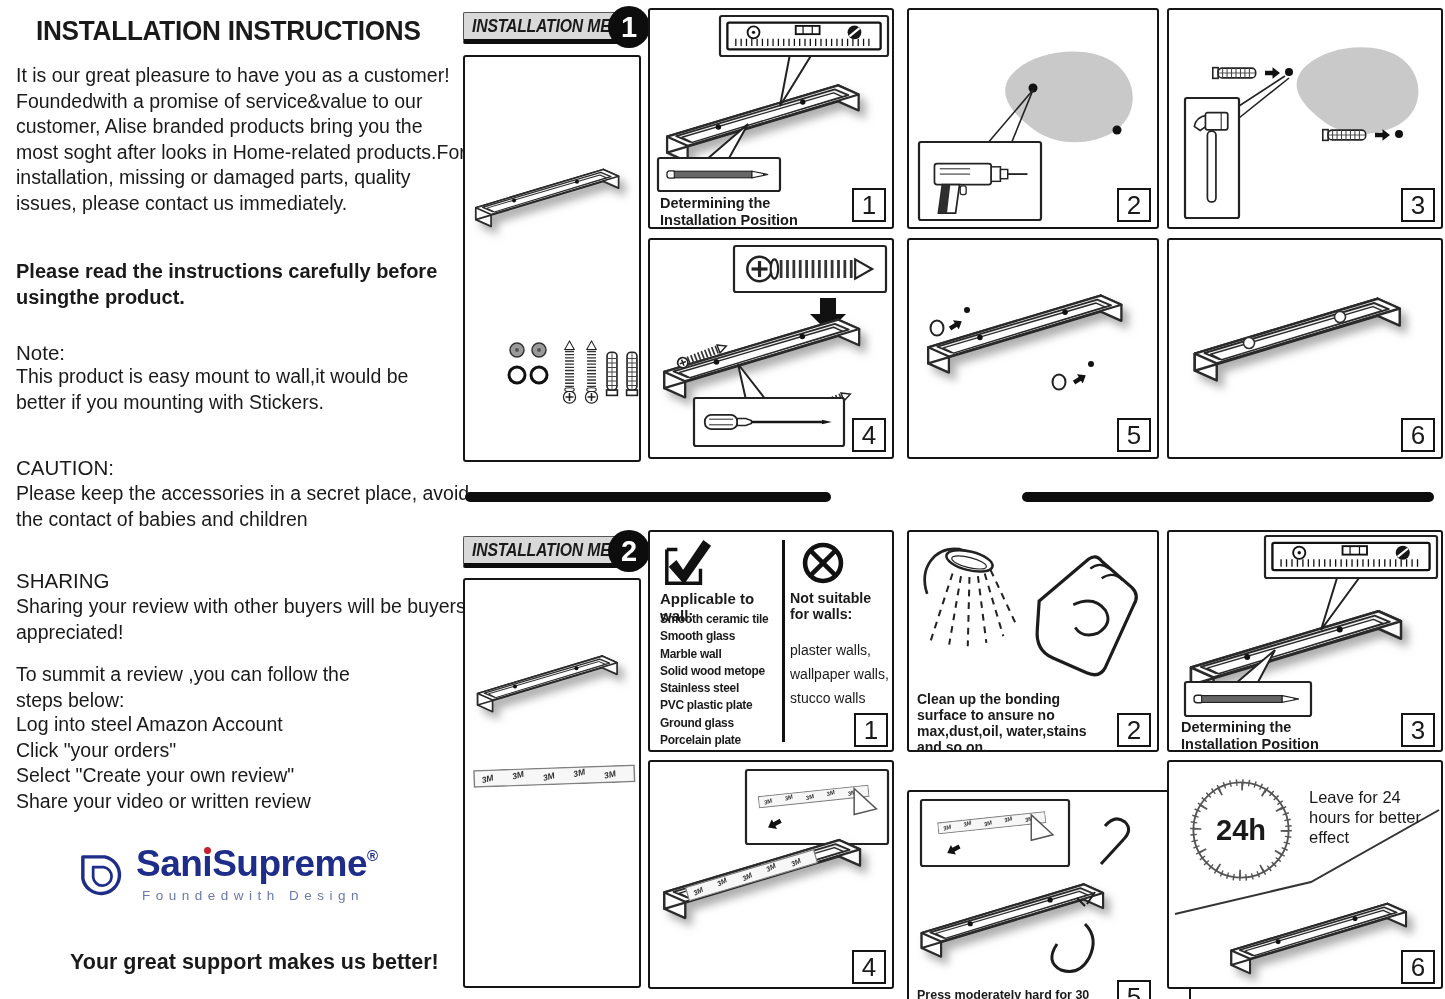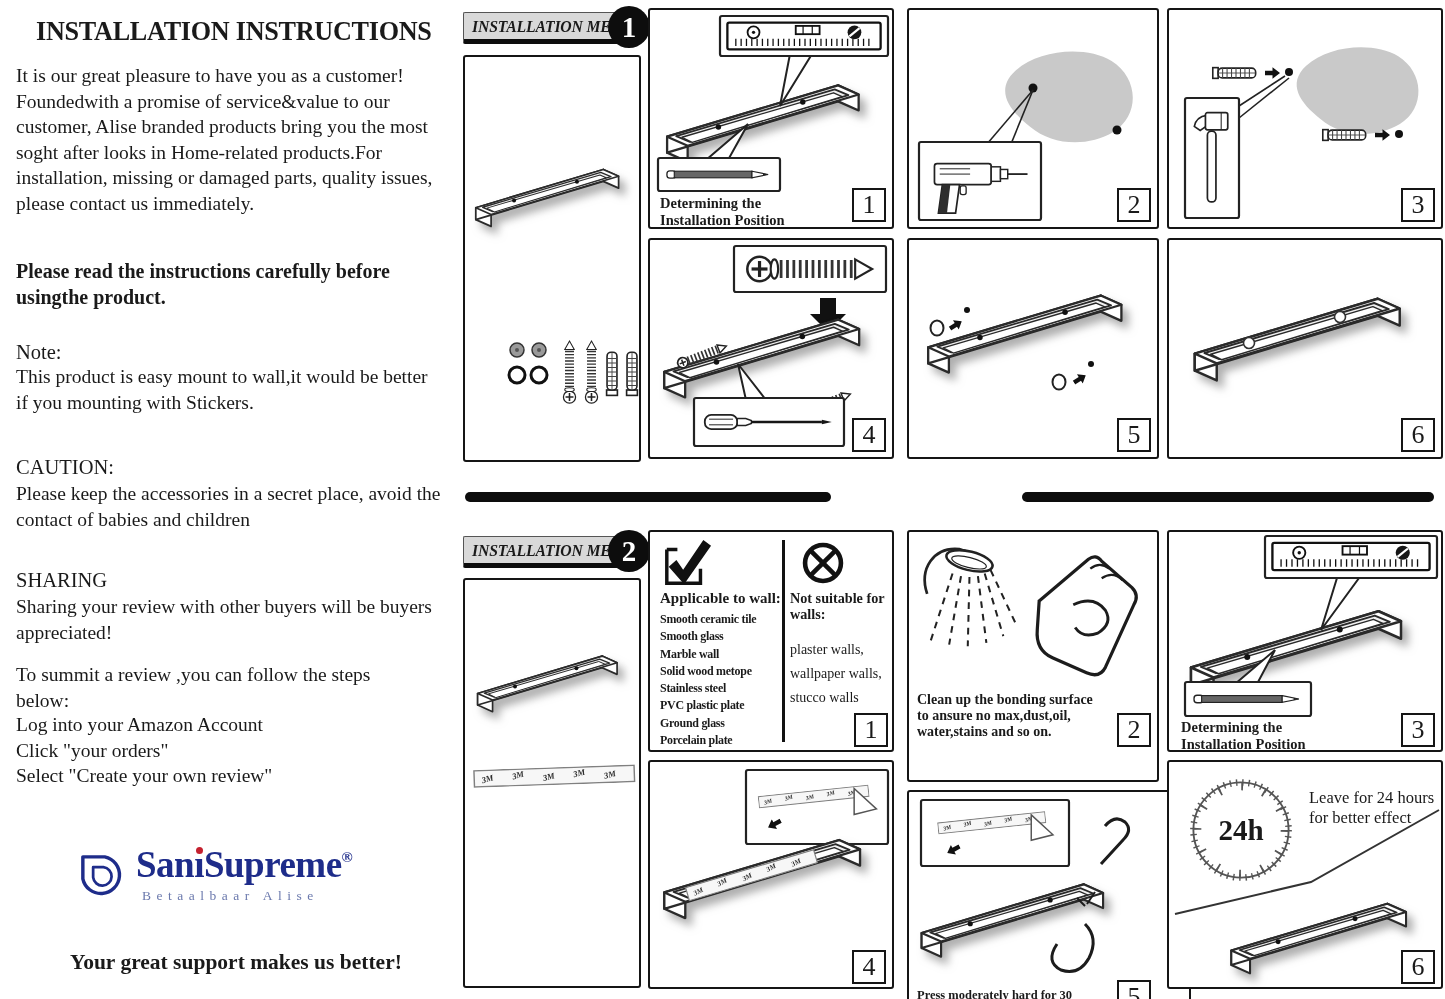--- a/index.html
+++ b/index.html
@@ -1,17 +1,17 @@
 <!DOCTYPE html>
 <html><head>
 <meta charset="utf-8">
 <style>
   html,body{margin:0;padding:0;background:#e8e8e8}
   .page{position:relative;width:1445px;height:999px;background:#fff;overflow:hidden;
-        font-family:Liberation Serif, serif;color:#1a1a1a}
+        font-family:Liberation Sans, sans-serif;color:#1a1a1a}
   .abs{position:absolute}
   
   .lc-title{font-size:27px;font-weight:700;letter-spacing:-.3px;transform:scaleX(.97);transform-origin:left;white-space:nowrap}
   .lc-body{font-size:19.5px;line-height:25.6px}
   .lc-bold{font-size:20px;font-weight:700;line-height:26px}
   .lc-label{font-size:20.5px;line-height:25px}
   .brand-word{font-size:37px;font-weight:700;letter-spacing:-.5px;white-space:nowrap}
   .brand-i{position:relative;display:inline-block}
   .i-dot{position:absolute;left:1.5px;top:4px;width:7px;height:7px;border-radius:50%}
   .brand-reg{font-size:15px;position:relative;top:-15px;font-weight:700}
@@ -195,35 +195,36 @@
     <div class="abs lc-body" style="left:16px;top:63px;width:452px">It is our great pleasure to have you as a customer! Foundedwith a promise of service&amp;value to our customer, Alise branded products bring you the most soght after looks in Home-related products.For installation, missing or damaged parts, quality issues, please contact us immediately.</div>
     <div class="abs lc-bold" style="left:16px;top:258px;width:430px">Please read the instructions carefully before usingthe product.</div>
     <div class="abs lc-label" style="left:16px;top:340px">Note:</div>
     <div class="abs lc-body" style="left:16px;top:364px;width:418px">This product is easy mount to wall,it would be better if you mounting with Stickers.</div>
     <div class="abs lc-label" style="left:16px;top:455px">CAUTION:</div>
     <div class="abs lc-body" style="left:16px;top:481px;width:455px">Please keep the accessories in a secret place, avoid the contact of babies and children</div>
     <div class="abs lc-label" style="left:16px;top:568px">SHARING</div>
     <div class="abs lc-body" style="left:16px;top:594px;width:450px">Sharing your review with other buyers will be buyers appreciated!</div>
     <div class="abs lc-body" style="left:16px;top:662px;width:365px">To summit a review ,you can follow the steps below:</div>
     <div class="abs" style="left:16px;top:712px">
-      <div class="lc-body">Log into your Amazon Account</div>
+      <div class="lc-body">Log into steel Amazon Account</div>
       <div class="lc-body">Click "your orders"</div>
       <div class="lc-body">Select "Create your own review"</div>
+      <div class="lc-body">Share your video or written review</div>
     </div>
 
     <div class="abs" style="left:76px;top:845px">
       <svg width="48" height="58" viewBox="0 0 70 70">
         <path d="M10,10 L42,10 A27,27 0 1 1 10,42 Z" fill="none" stroke="#1e2c8a" stroke-width="5" stroke-linejoin="round"></path>
         <path d="M25,25 L40,25 A13.5,13.5 0 1 1 25,40 Z" fill="none" stroke="#1e2c8a" stroke-width="4" stroke-linejoin="round"></path>
       </svg>
     </div>
     <div class="abs brand-word" style="left:136px;top:843px;color:#1e2c8a">
       <span>San</span><span class="brand-i"><span>ı</span><span class="i-dot" style="background:#c4202e"></span></span><span>Supreme</span><span class="brand-reg">®</span>
     </div>
-    <div class="abs brand-tag" style="left:142px;top:888px;color:#6b79ad">Betaalbaar Alise</div>
+    <div class="abs brand-tag" style="left:142px;top:888px;color:#6b79ad">Foundedwith Design</div>
 
     <div class="abs lc-footer" style="left:70px;top:950px">Your great support makes us better!</div>
   </div>
 
   <div>
     <div class="mheader" style="left:463px;top:12px;width:172px">
       <span class="lbl">INSTALLATION METHOD</span>
       <span class="mcircle">1</span>
       <span class="mslash"></span>
     </div>
@@ -382,21 +383,21 @@
       </div>
       <div class="cap-b" style="left:140px;top:58px;width:96px;font-size:14.2px">Not suitable for walls:</div>
       <div class="abs" style="left:140px;top:106px;width:100px">
         <div style="font-size:14px;line-height:24px">plaster walls,</div>
         <div style="font-size:14px;line-height:24px">wallpaper walls,</div>
         <div style="font-size:14px;line-height:24px">stucco walls</div>
       </div>
       <div class="badge" style="left:204px;top:181px">1</div>
     </div>
 
-    <div class="panel" style="left:907px;top:530px;width:252px;height:252px">
+    <div class="panel" style="left:907px;top:530px;width:252px;height:222px">
       <svg width="248" height="218" viewBox="0 0 248 218">
         <use href="#sym-shower" x="8" y="6" width="110" height="110"></use>
         <use href="#sym-cloth" x="98" y="14" width="142" height="142"></use>
       </svg>
       <div class="cap-b" style="left:8px;top:160px;width:182px;font-size:14px">Clean up the bonding surface to ansure no max,dust,oil, water,stains and so on.</div>
       <div class="badge" style="left:208px;top:181px">2</div>
     </div>
 
     <div class="panel" style="left:1167px;top:530px;width:276px;height:222px">
       <svg width="272" height="218" viewBox="0 0 272 218">

